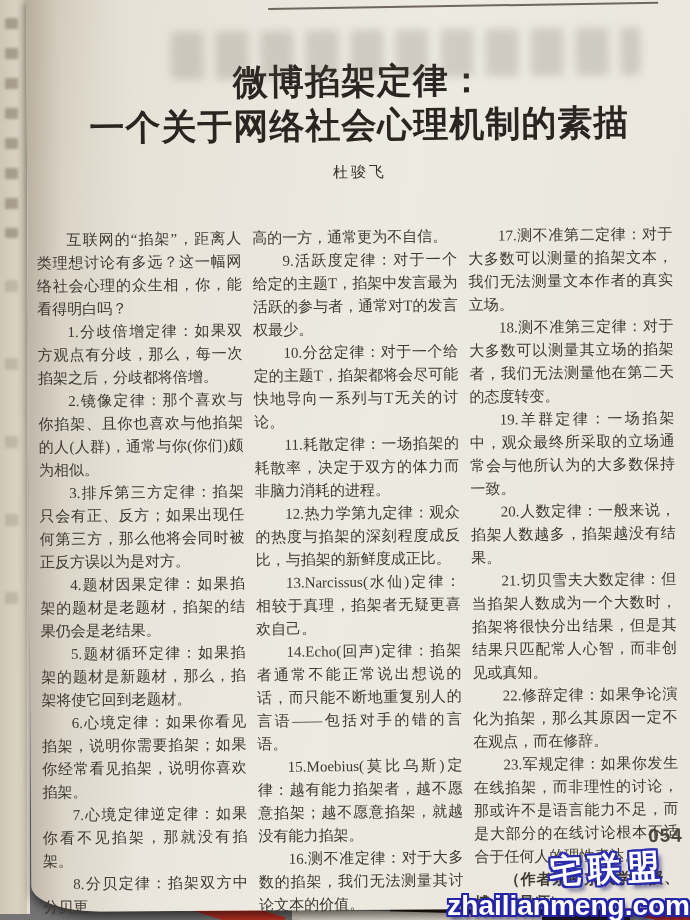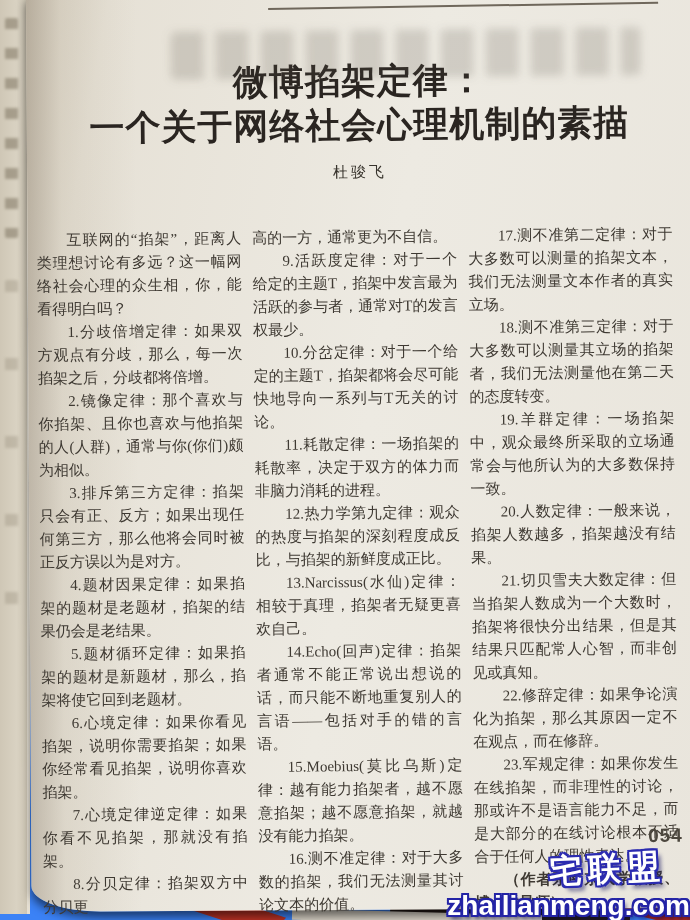--- a/index.html
+++ b/index.html
@@ -1,18 +1,18 @@
 <!DOCTYPE html>
 <html><head>
 <meta charset="utf-8">
 <style>
   html,body { margin:0; padding:0; background:#0e0b08; }
   .frame {
     position:relative; width:690px; height:920px; overflow:hidden;
-    background:#3b82f6;
+    background:#737373;
     font-family:"Liberation Serif","DejaVu Serif",serif;
   }
 
   
   .under { position:absolute; z-index:0; }
   .under-red-a { left:192px; bottom:-4px; width:88px; height:22px; background:#bf3326; transform:rotate(18deg) skewX(-25deg); }
   .under-white { left:292px; bottom:-3px; width:250px; height:11px; background:#d9d3c7; transform:rotate(1.5deg); }
   .under-red-b { right:-8px; bottom:2px; width:96px; height:34px; background:#a9271c; transform:rotate(14deg); }
   .under-dark-b { right:60px; bottom:-6px; width:240px; height:20px; background:#241a16; transform:rotate(3deg); }
 

